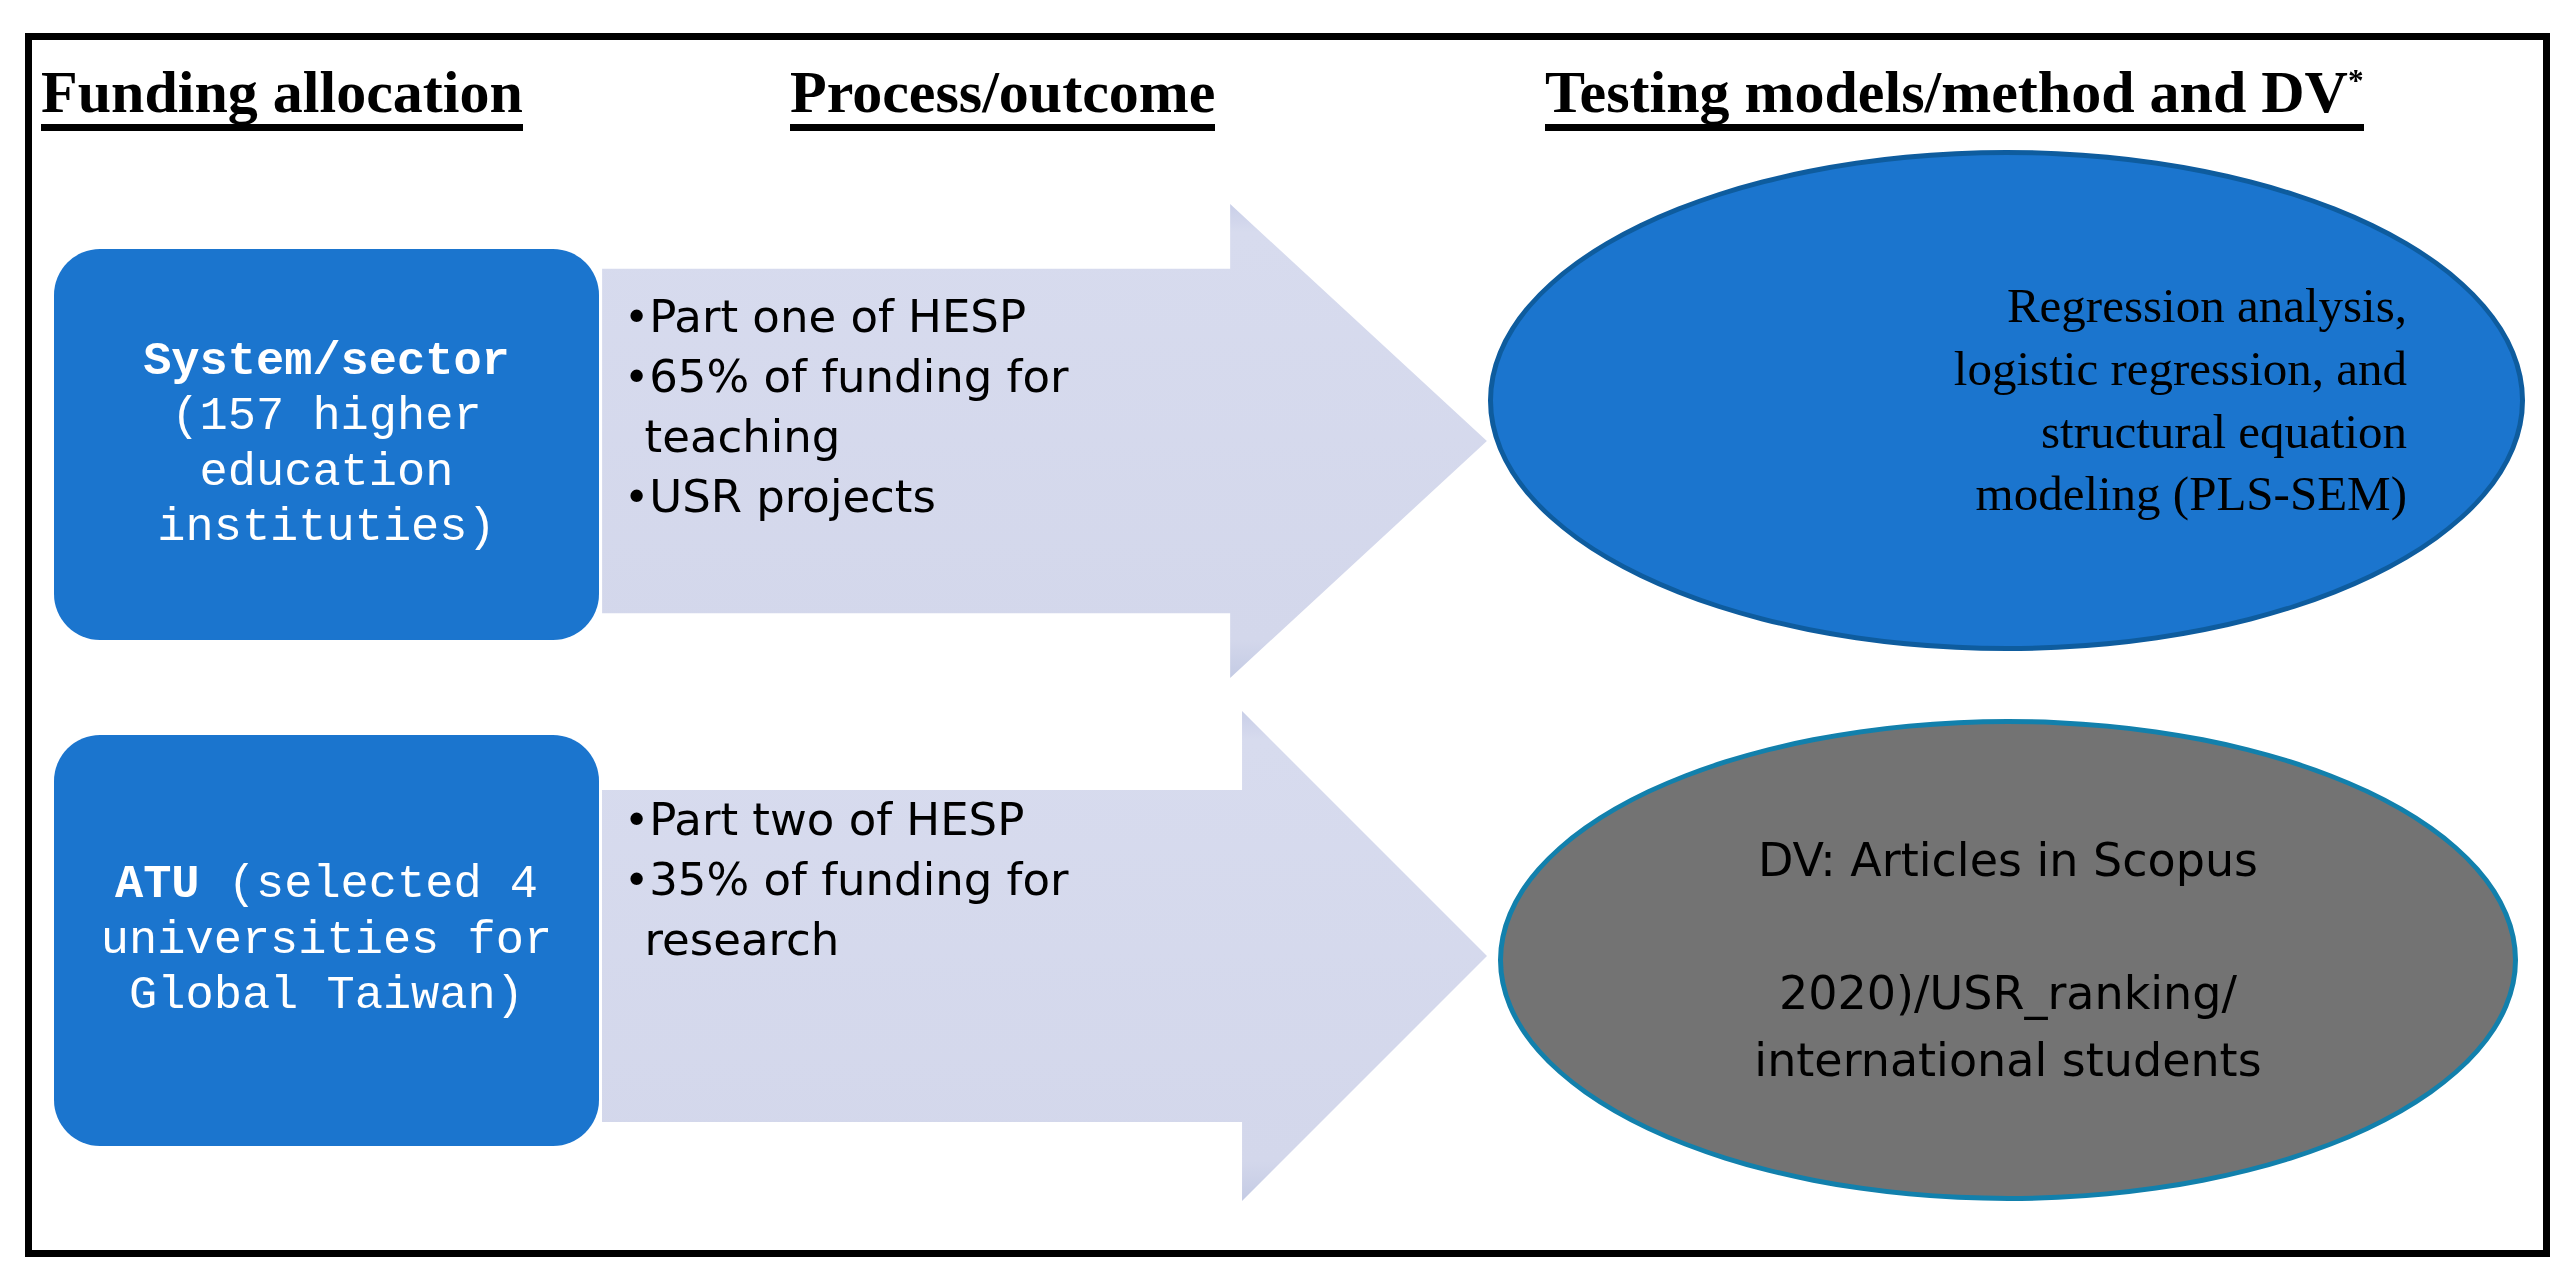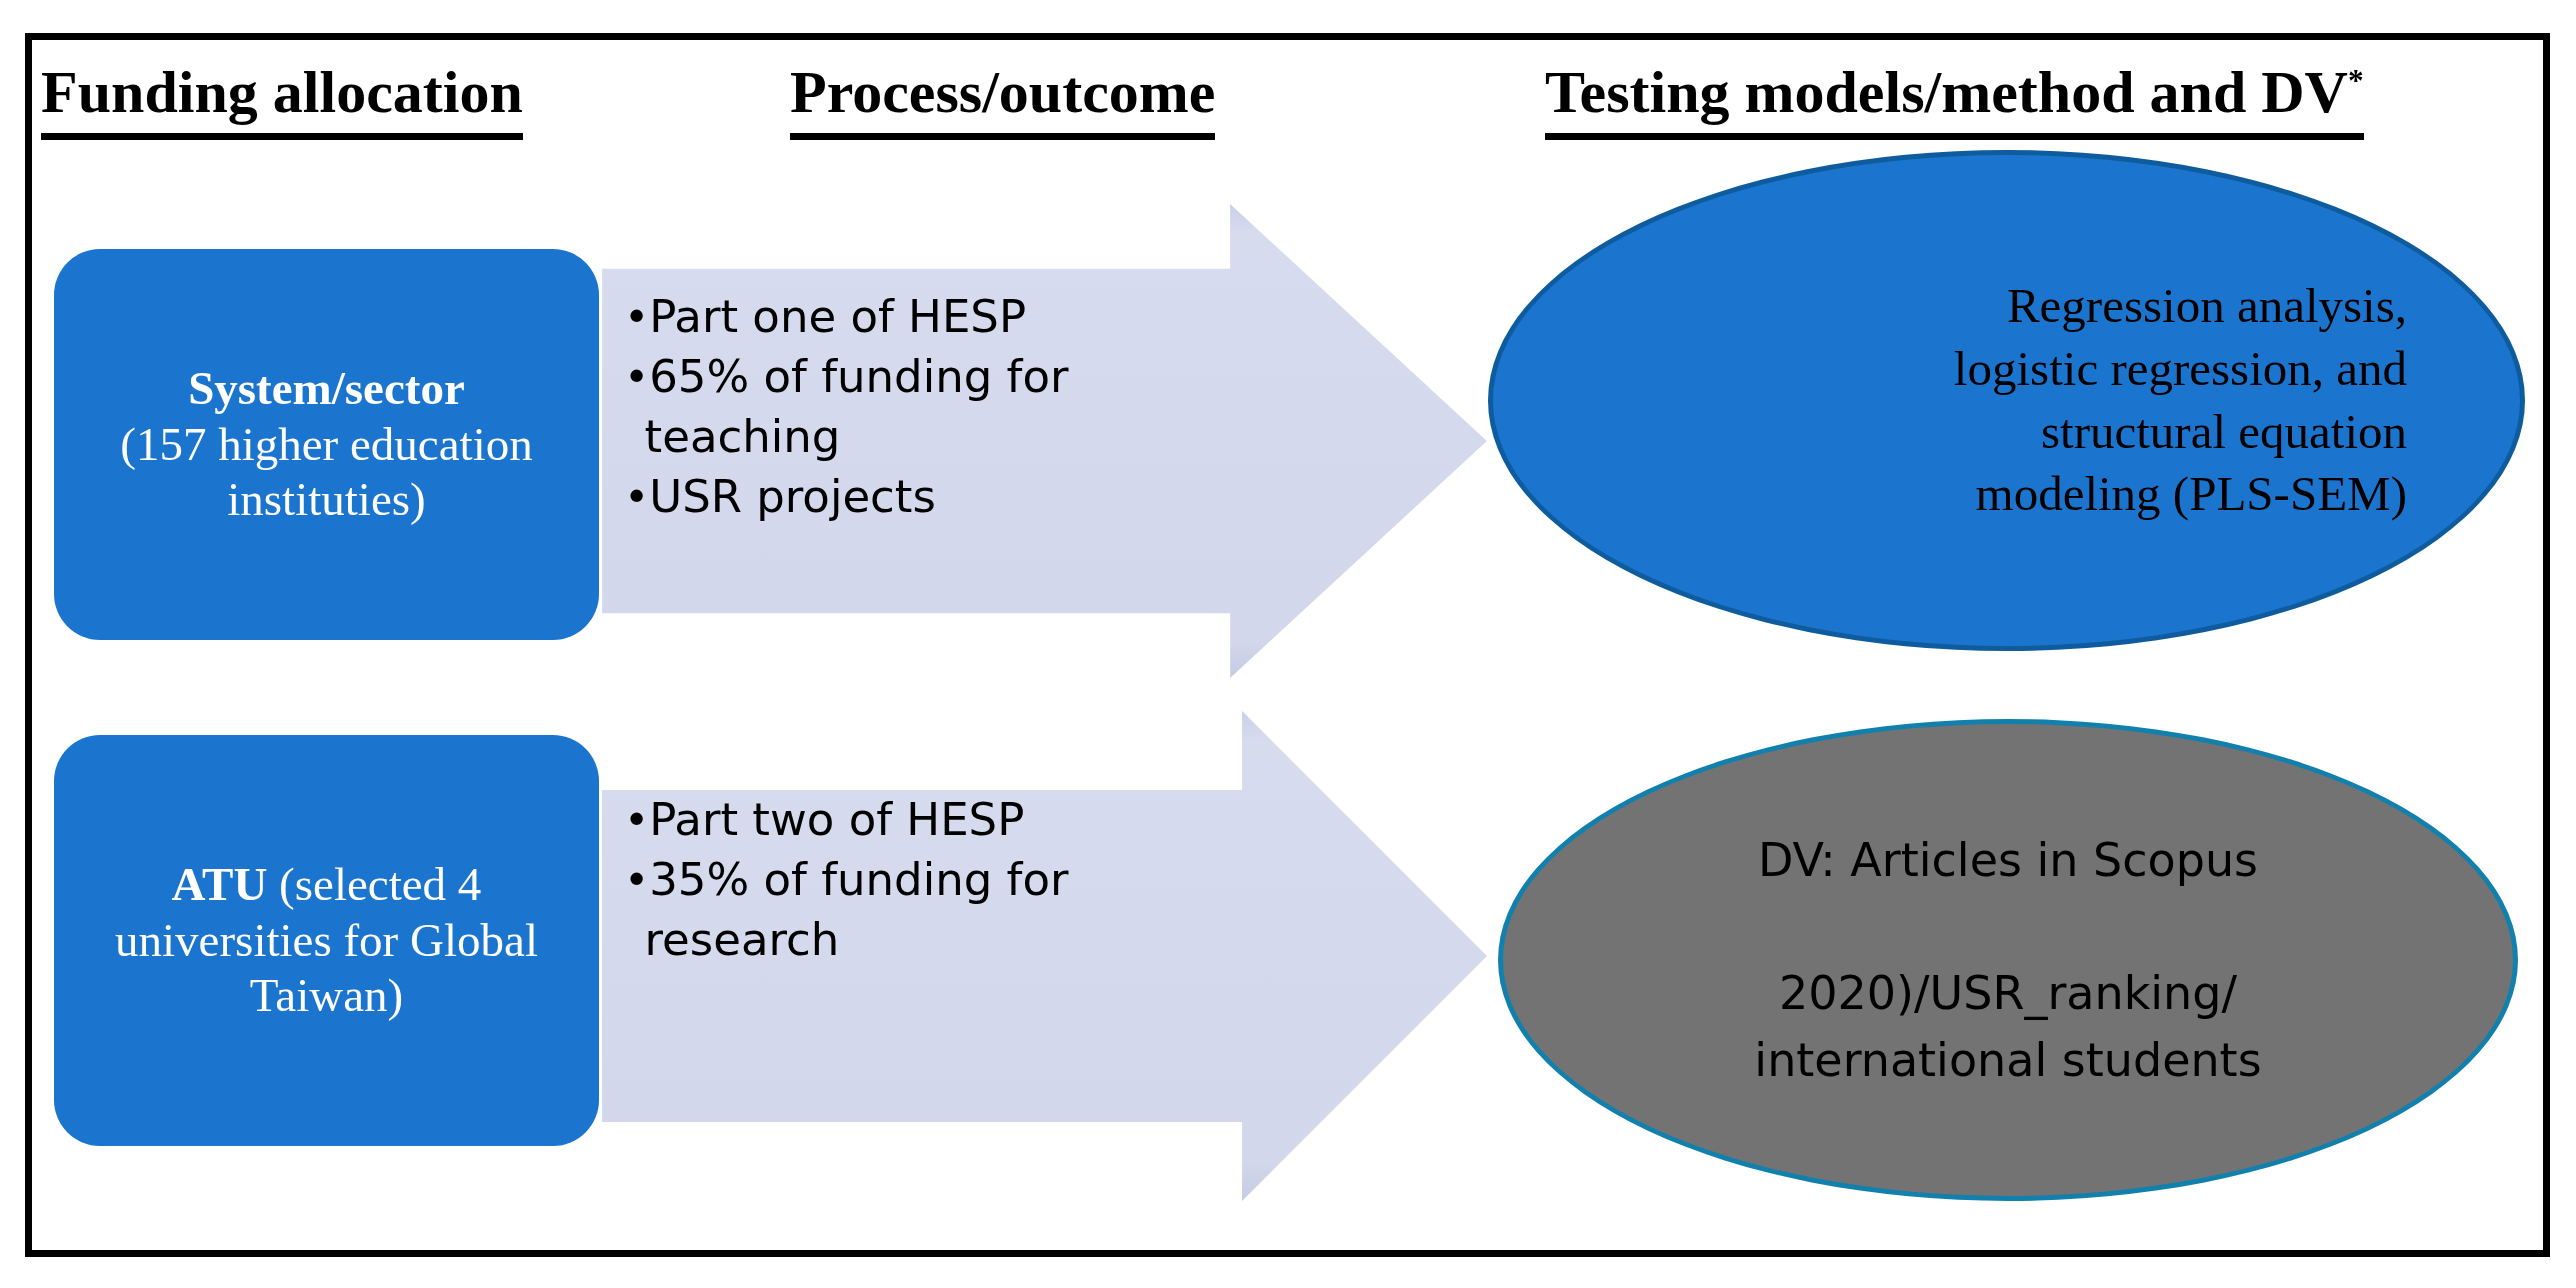--- a/index.html
+++ b/index.html
@@ -38,21 +38,21 @@
   .col-header {
     position: absolute;
     font-family: "Liberation Serif", serif;
     font-weight: bold;
     color: #000000;
     white-space: nowrap;
     line-height: 1;
   }
   .col-header .hdr-text {
     border-bottom: 7.1px solid #000000;
-    padding-bottom: 11px;
+    padding-bottom: 2px;
     display: inline-block;
   }
   .col-header sup {
     font-size: 0.52em;
     vertical-align: super;
     line-height: 0;
   }
 
   #header-funding   { left: 41px;   top: 62px;  font-size: 60px; }
   #header-process   { left: 790px; top: 62px;  font-size: 60px; }
@@ -62,21 +62,21 @@
   .fund-box {
     position: absolute;
     background: #1B75CE;
     border-radius: 46px;
     color: #ffffff;
     display: flex;
     align-items: center;
     justify-content: center;
     text-align: center;
     box-sizing: border-box;
-    font-family: Liberation Serif, serif;
+    font-family: Liberation Mono, monospace;
     font-size: 47px;
     line-height: 1.18;
     padding: 8px 34px;
   }
   .fund-box .bx-strong { font-weight: bold; }
 
   #box-system { left: 54px;  top: 249px;  width: 545px; height: 391px; }
   #box-atu    { left: 54px;  top: 735px;  width: 545px; height: 411px; }
 
   

